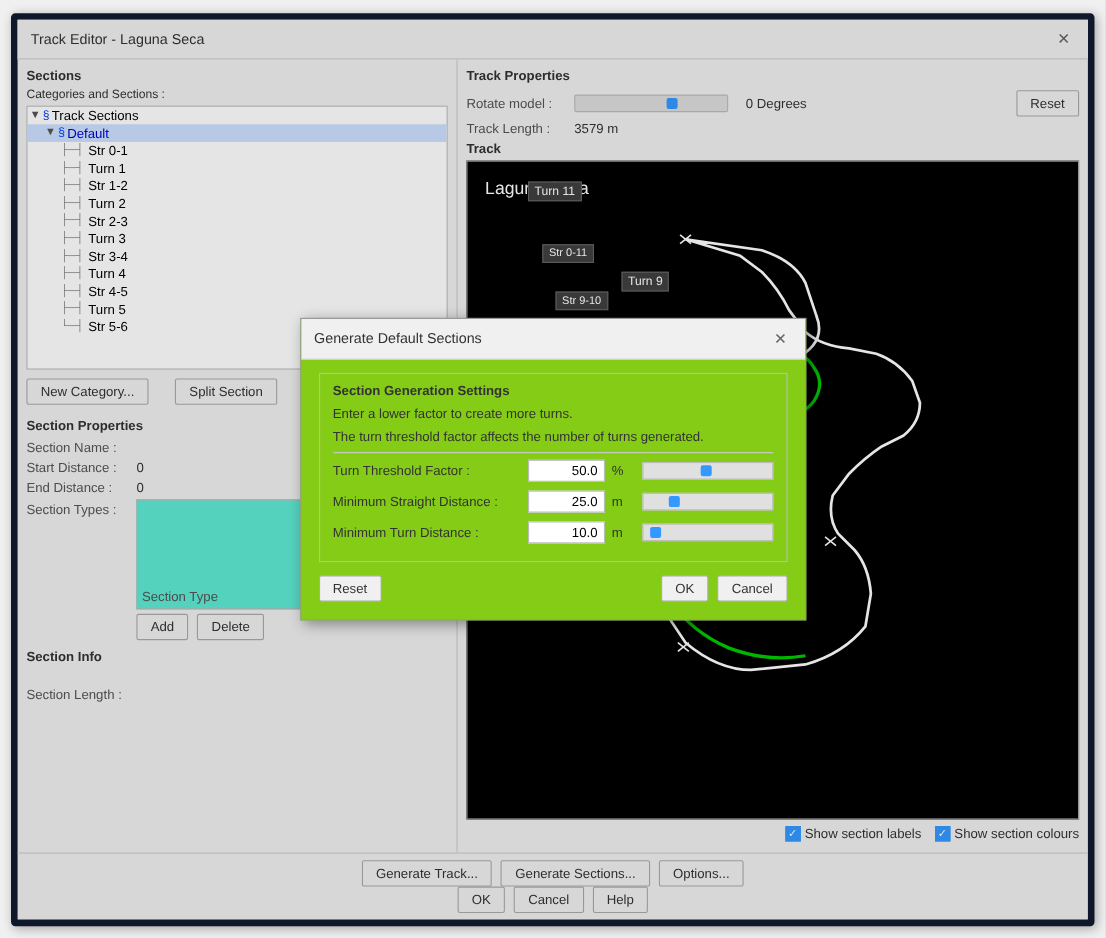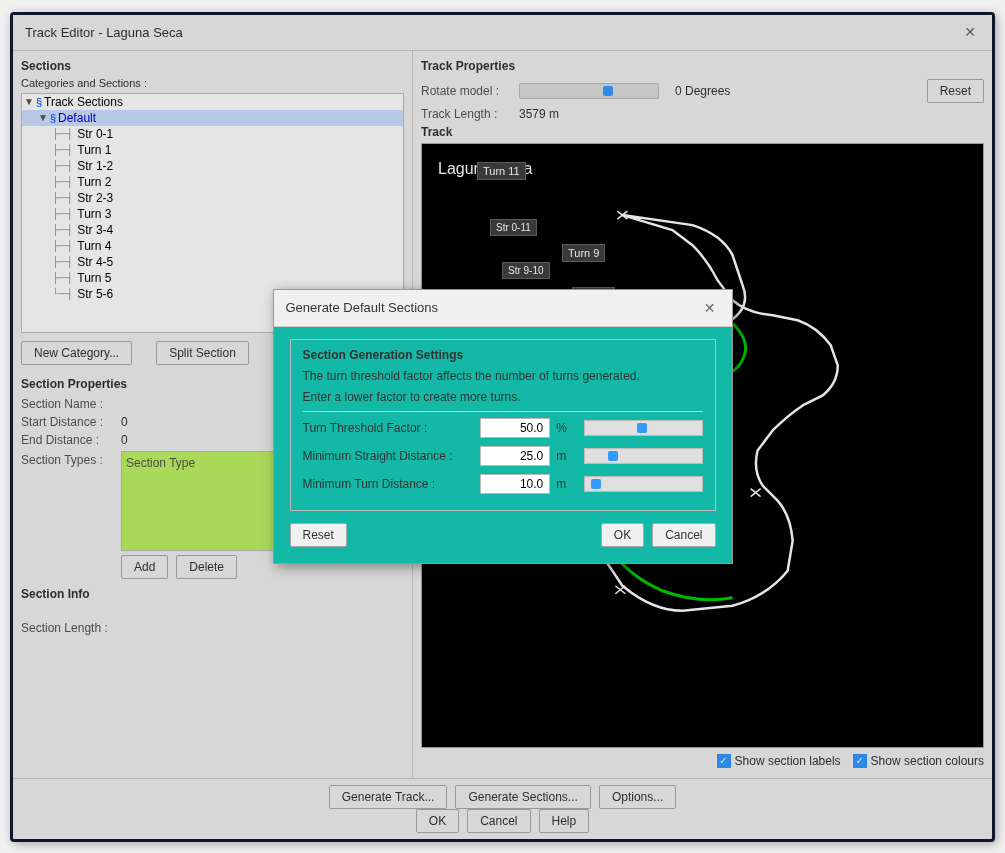--- a/index.html
+++ b/index.html
@@ -13,21 +13,21 @@
       width: 1005px;
       height: 853px;
       overflow: hidden;
     }
 
     
     .main-window {
       width: 985px;
       height: 830px;
       background: #f0f0f0;
-      border: 3px solid #0f172a;
+      border: 6px solid #0f172a;
       border-radius: 4px;
       box-shadow: 2px 2px 10px rgba(0,0,0,0.3);
       display: flex;
       flex-direction: column;
       position: relative;
     }
 
     
     .title-bar {
       background: #f0f0f0;
@@ -176,25 +176,25 @@
     }
     .section-types-label {
       font-size: 12px;
       color: #555;
       width: 100px;
       padding-top: 2px;
     }
 
     .section-type-box {
       border: 1px solid #bbb;
-      background: #bef264;
+      background: #5eead4;
       width: 210px;
       height: 100px;
       display: flex;
-      align-items: flex-start;
+      align-items: flex-end;
       padding: 4px;
       font-size: 12px;
       color: #555;
     }
 
     .add-delete-row {
       display: flex;
       gap: 8px;
       margin-left: 100px;
     }
@@ -344,21 +344,21 @@
       position: absolute;
       top: 0; left: 0; right: 0; bottom: 0;
       background: rgba(0,0,0,0.1);
       display: flex;
       align-items: center;
       justify-content: center;
       z-index: 100;
     }
 
     .modal {
-      background: #14b8a6;
+      background: #84cc16;
       border: 1px solid #999;
       box-shadow: 3px 3px 12px rgba(0,0,0,0.4);
       width: 460px;
       padding: 0;
     }
 
     .modal-title-bar {
       background: #f0f0f0;
       border-bottom: 1px solid #ccc;
       padding: 8px 12px;
@@ -669,22 +669,22 @@
     <div class="modal">
 
       <div class="modal-title-bar">
         <span class="modal-title">Generate Default Sections</span>
         <span class="title-close">✕</span>
       </div>
 
       <div class="modal-body">
         <div class="modal-section-box">
           <div class="modal-section-title">Section Generation Settings</div>
+          <div class="modal-desc">Enter a lower factor to create more turns.</div>
           <div class="modal-desc">The turn threshold factor affects the number of turns generated.</div>
-          <div class="modal-desc">Enter a lower factor to create more turns.</div>
           <hr class="modal-divider">
 
           <div class="modal-field-row">
             <span class="modal-field-label">Turn Threshold Factor :</span>
             <input class="modal-input" value="50.0" style="">
             <span class="modal-unit">%</span>
             <div class="modal-slider">
               <div class="modal-slider-thumb" style="left:45%;"></div>
             </div>
           </div>

